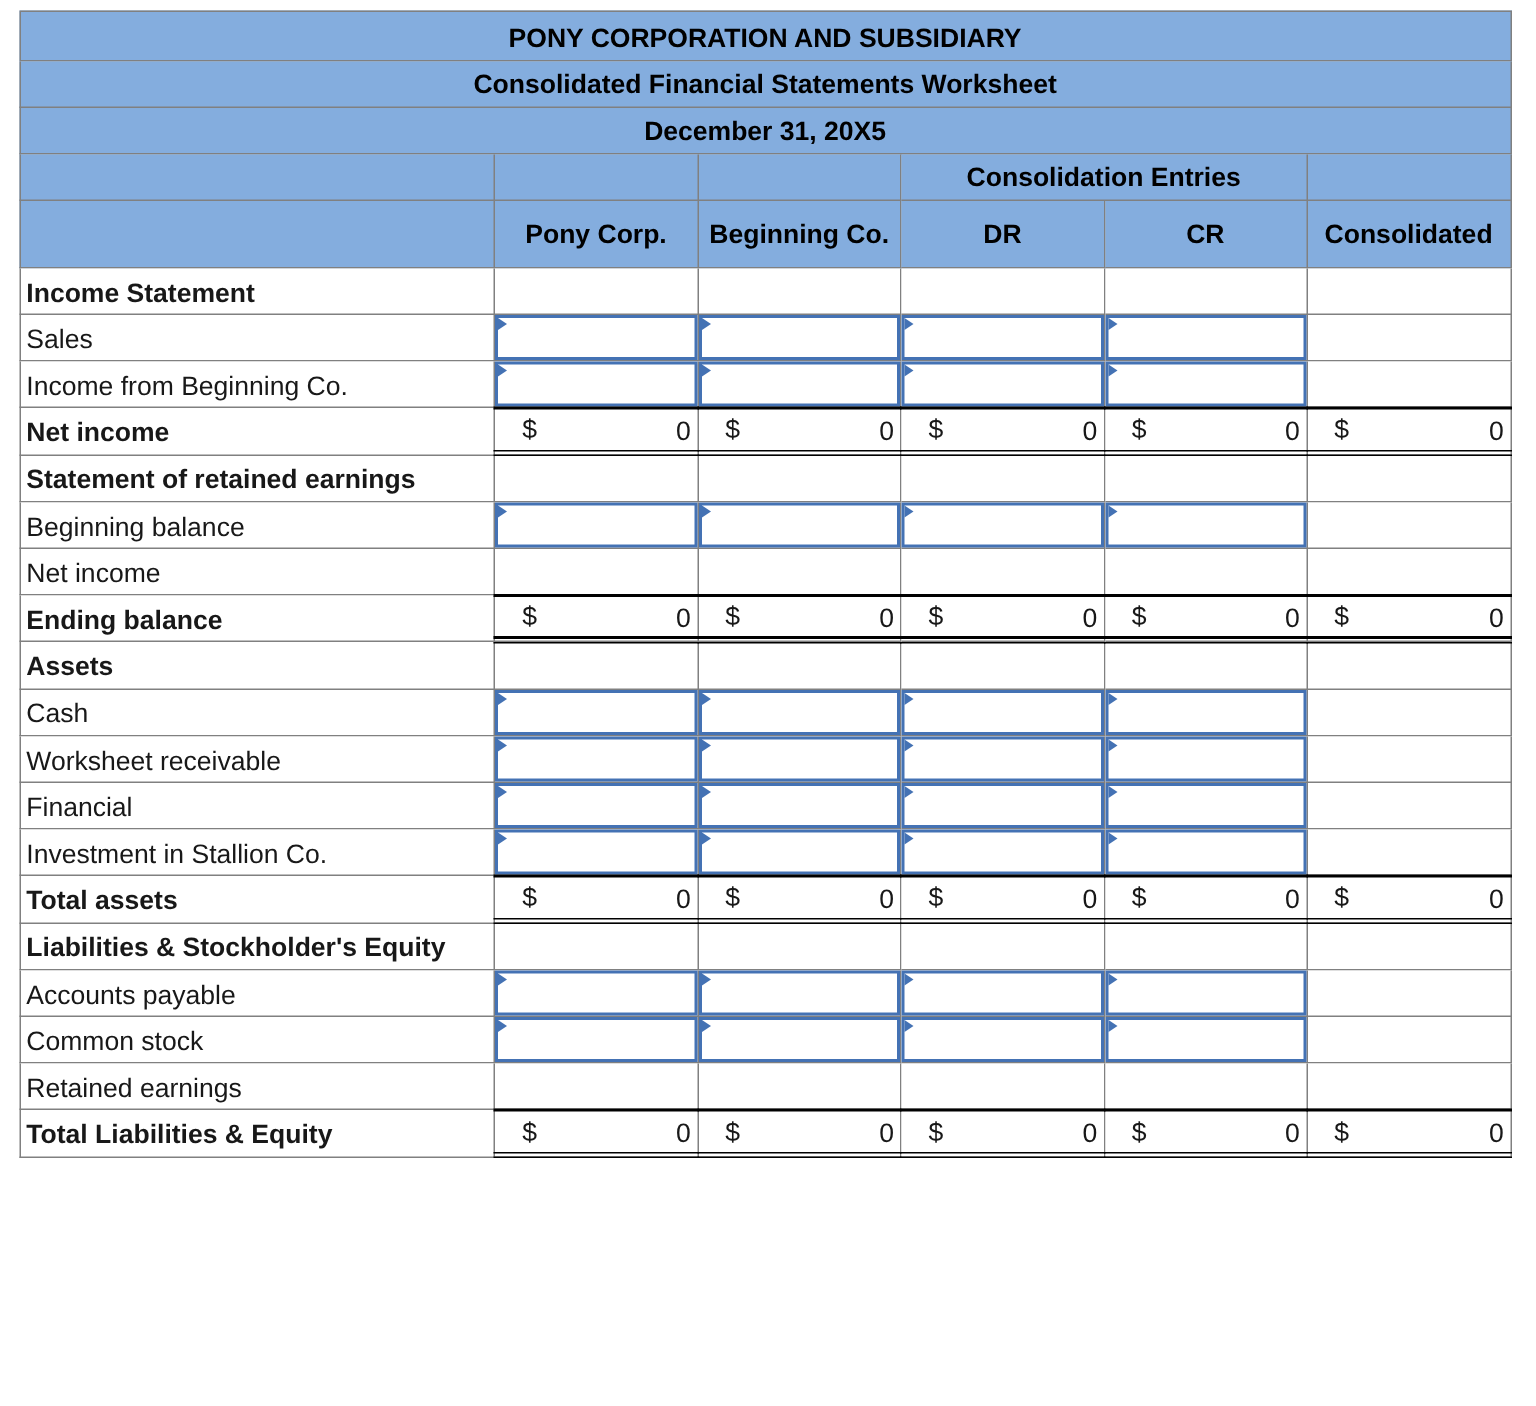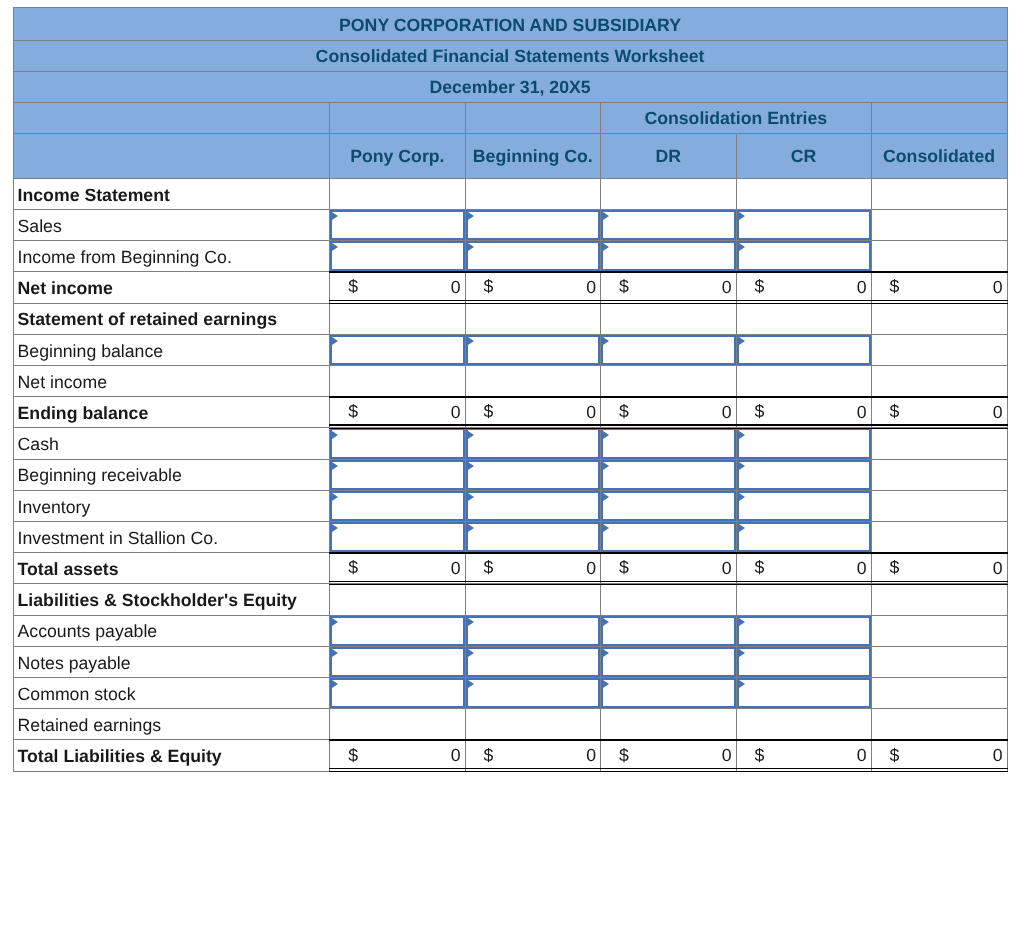--- a/index.html
+++ b/index.html
@@ -20,21 +20,21 @@
 
   
   col.c0{width:317.6px}
   col.c1{width:135.4px}
   col.c2{width:135.5px}
   col.c3{width:135.5px}
   col.c4{width:135px}
   col.c5{width:136px}
 
   
-  .hd{background:#84ADDE;font-weight:bold;text-align:center;color:#0c4a6e;}
+  .hd{background:#84ADDE;font-weight:bold;text-align:center;color:#000000;}
 
   .title1{height:33.3px;}
   .title2{height:31.1px;}
   .title3{height:30.9px;}
   .hrow4{height:31.2px;}
   .hrow5{height:44.9px;}
 
   
   tr.body td{height:31.21px;background:#ffffff;}
   table.ws td.lbl{text-align:left;padding-left:4px;white-space:nowrap;}
@@ -205,20 +205,28 @@
         </tr>
         <tr class="body total">
           <td class="lbl first b">Ending balance</td>
           <td class="money"><span class="dollar">$</span><span>0</span><span class="dbl"></span></td>
           <td class="money"><span class="dollar">$</span><span>0</span><span class="dbl"></span></td>
           <td class="money"><span class="dollar">$</span><span>0</span><span class="dbl"></span></td>
           <td class="money"><span class="dollar">$</span><span>0</span><span class="dbl"></span></td>
           <td class="money"><span class="dollar">$</span><span>0</span><span class="dbl"></span></td>
         </tr>
         <tr class="body">
+          <td class="lbl first b">Assets</td>
+          <td class="cell"></td>
+          <td class="cell"></td>
+          <td class="cell"></td>
+          <td class="cell"></td>
+          <td class="cell"></td>
+        </tr>
+        <tr class="body">
           <td class="lbl first">Cash</td>
           <td class="cell">
             <div class="ibox">
               <span class="tri"></span>
             </div>
           </td>
           <td class="cell">
             <div class="ibox">
               <span class="tri"></span>
             </div>
@@ -229,45 +237,45 @@
             </div>
           </td>
           <td class="cell">
             <div class="ibox">
               <span class="tri"></span>
             </div>
           </td>
           <td class="cell"></td>
         </tr>
         <tr class="body">
-          <td class="lbl first">Beginning receivable</td>
-          <td class="cell">
-            <div class="ibox">
-              <span class="tri"></span>
-            </div>
-          </td>
-          <td class="cell">
-            <div class="ibox">
-              <span class="tri"></span>
-            </div>
-          </td>
-          <td class="cell">
-            <div class="ibox">
-              <span class="tri"></span>
-            </div>
-          </td>
-          <td class="cell">
-            <div class="ibox">
-              <span class="tri"></span>
-            </div>
-          </td>
-          <td class="cell"></td>
-        </tr>
-        <tr class="body">
-          <td class="lbl first">Inventory</td>
+          <td class="lbl first">Worksheet receivable</td>
+          <td class="cell">
+            <div class="ibox">
+              <span class="tri"></span>
+            </div>
+          </td>
+          <td class="cell">
+            <div class="ibox">
+              <span class="tri"></span>
+            </div>
+          </td>
+          <td class="cell">
+            <div class="ibox">
+              <span class="tri"></span>
+            </div>
+          </td>
+          <td class="cell">
+            <div class="ibox">
+              <span class="tri"></span>
+            </div>
+          </td>
+          <td class="cell"></td>
+        </tr>
+        <tr class="body">
+          <td class="lbl first">Financial</td>
           <td class="cell">
             <div class="ibox">
               <span class="tri"></span>
             </div>
           </td>
           <td class="cell">
             <div class="ibox">
               <span class="tri"></span>
             </div>
           </td>
@@ -318,44 +326,20 @@
         <tr class="body">
           <td class="lbl first b">Liabilities &amp; Stockholder's Equity</td>
           <td class="cell"></td>
           <td class="cell"></td>
           <td class="cell"></td>
           <td class="cell"></td>
           <td class="cell"></td>
         </tr>
         <tr class="body">
           <td class="lbl first">Accounts payable</td>
-          <td class="cell">
-            <div class="ibox">
-              <span class="tri"></span>
-            </div>
-          </td>
-          <td class="cell">
-            <div class="ibox">
-              <span class="tri"></span>
-            </div>
-          </td>
-          <td class="cell">
-            <div class="ibox">
-              <span class="tri"></span>
-            </div>
-          </td>
-          <td class="cell">
-            <div class="ibox">
-              <span class="tri"></span>
-            </div>
-          </td>
-          <td class="cell"></td>
-        </tr>
-        <tr class="body">
-          <td class="lbl first">Notes payable</td>
           <td class="cell">
             <div class="ibox">
               <span class="tri"></span>
             </div>
           </td>
           <td class="cell">
             <div class="ibox">
               <span class="tri"></span>
             </div>
           </td>

